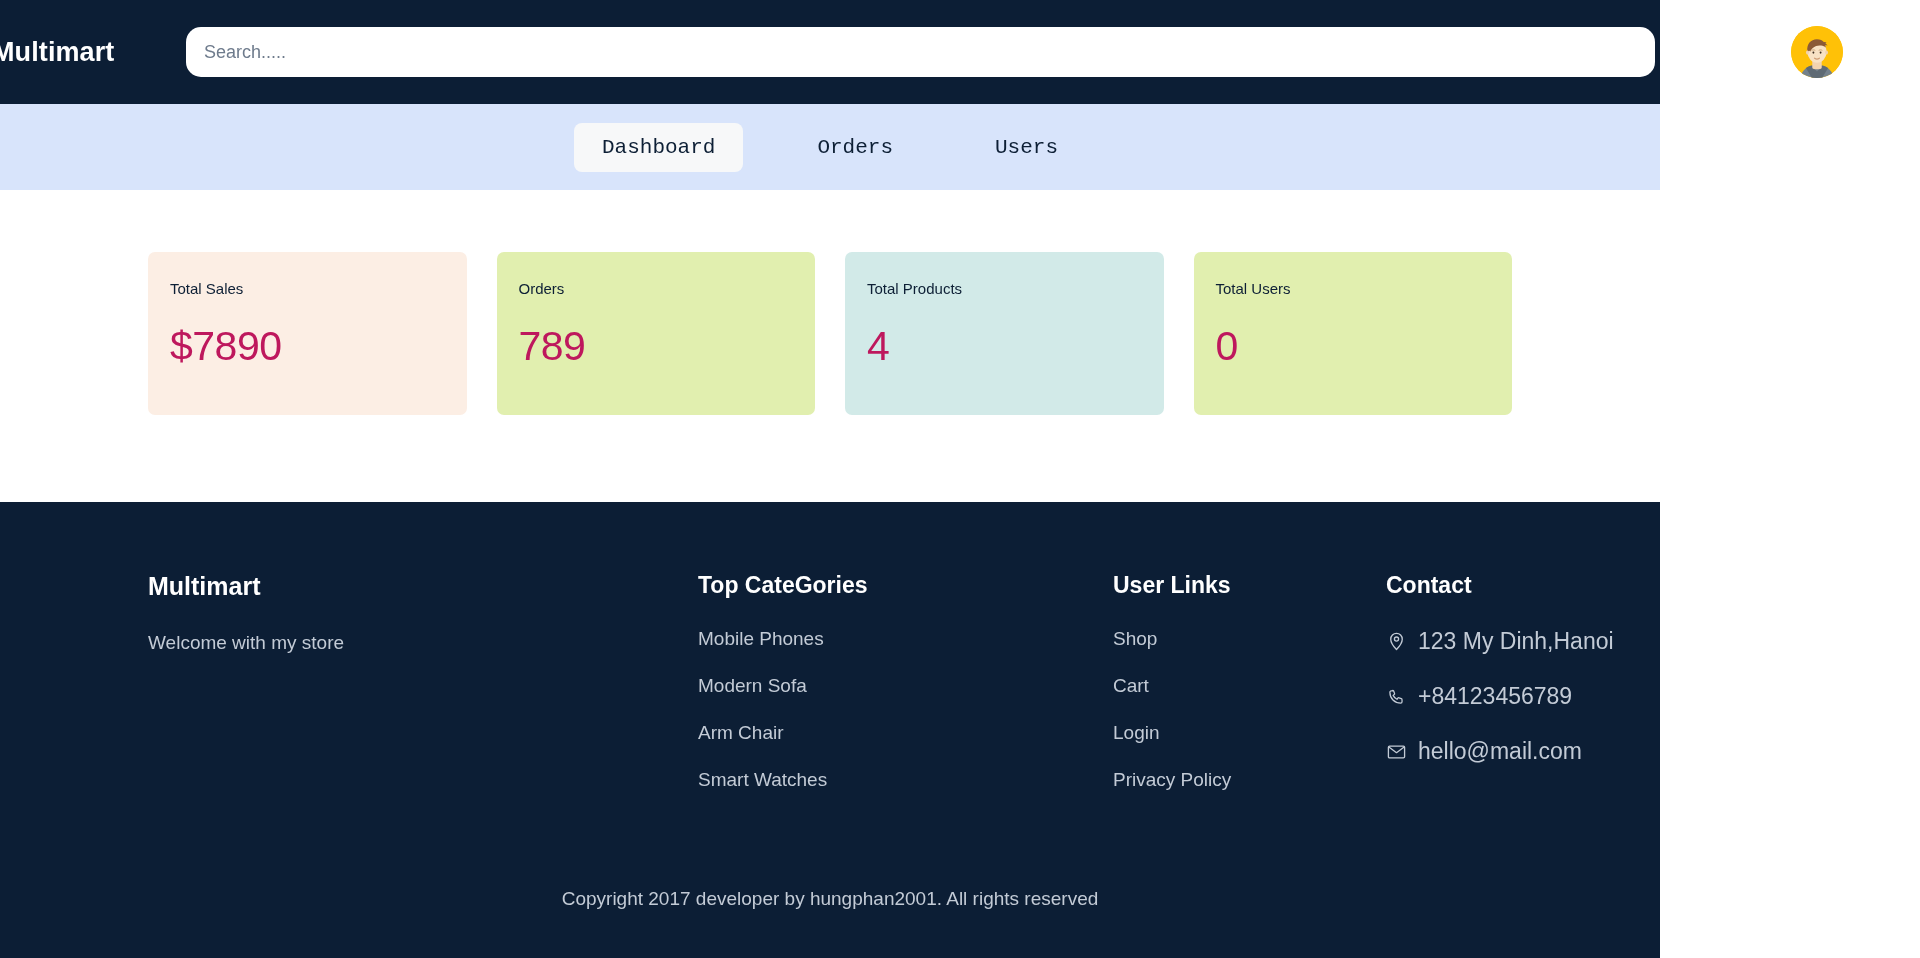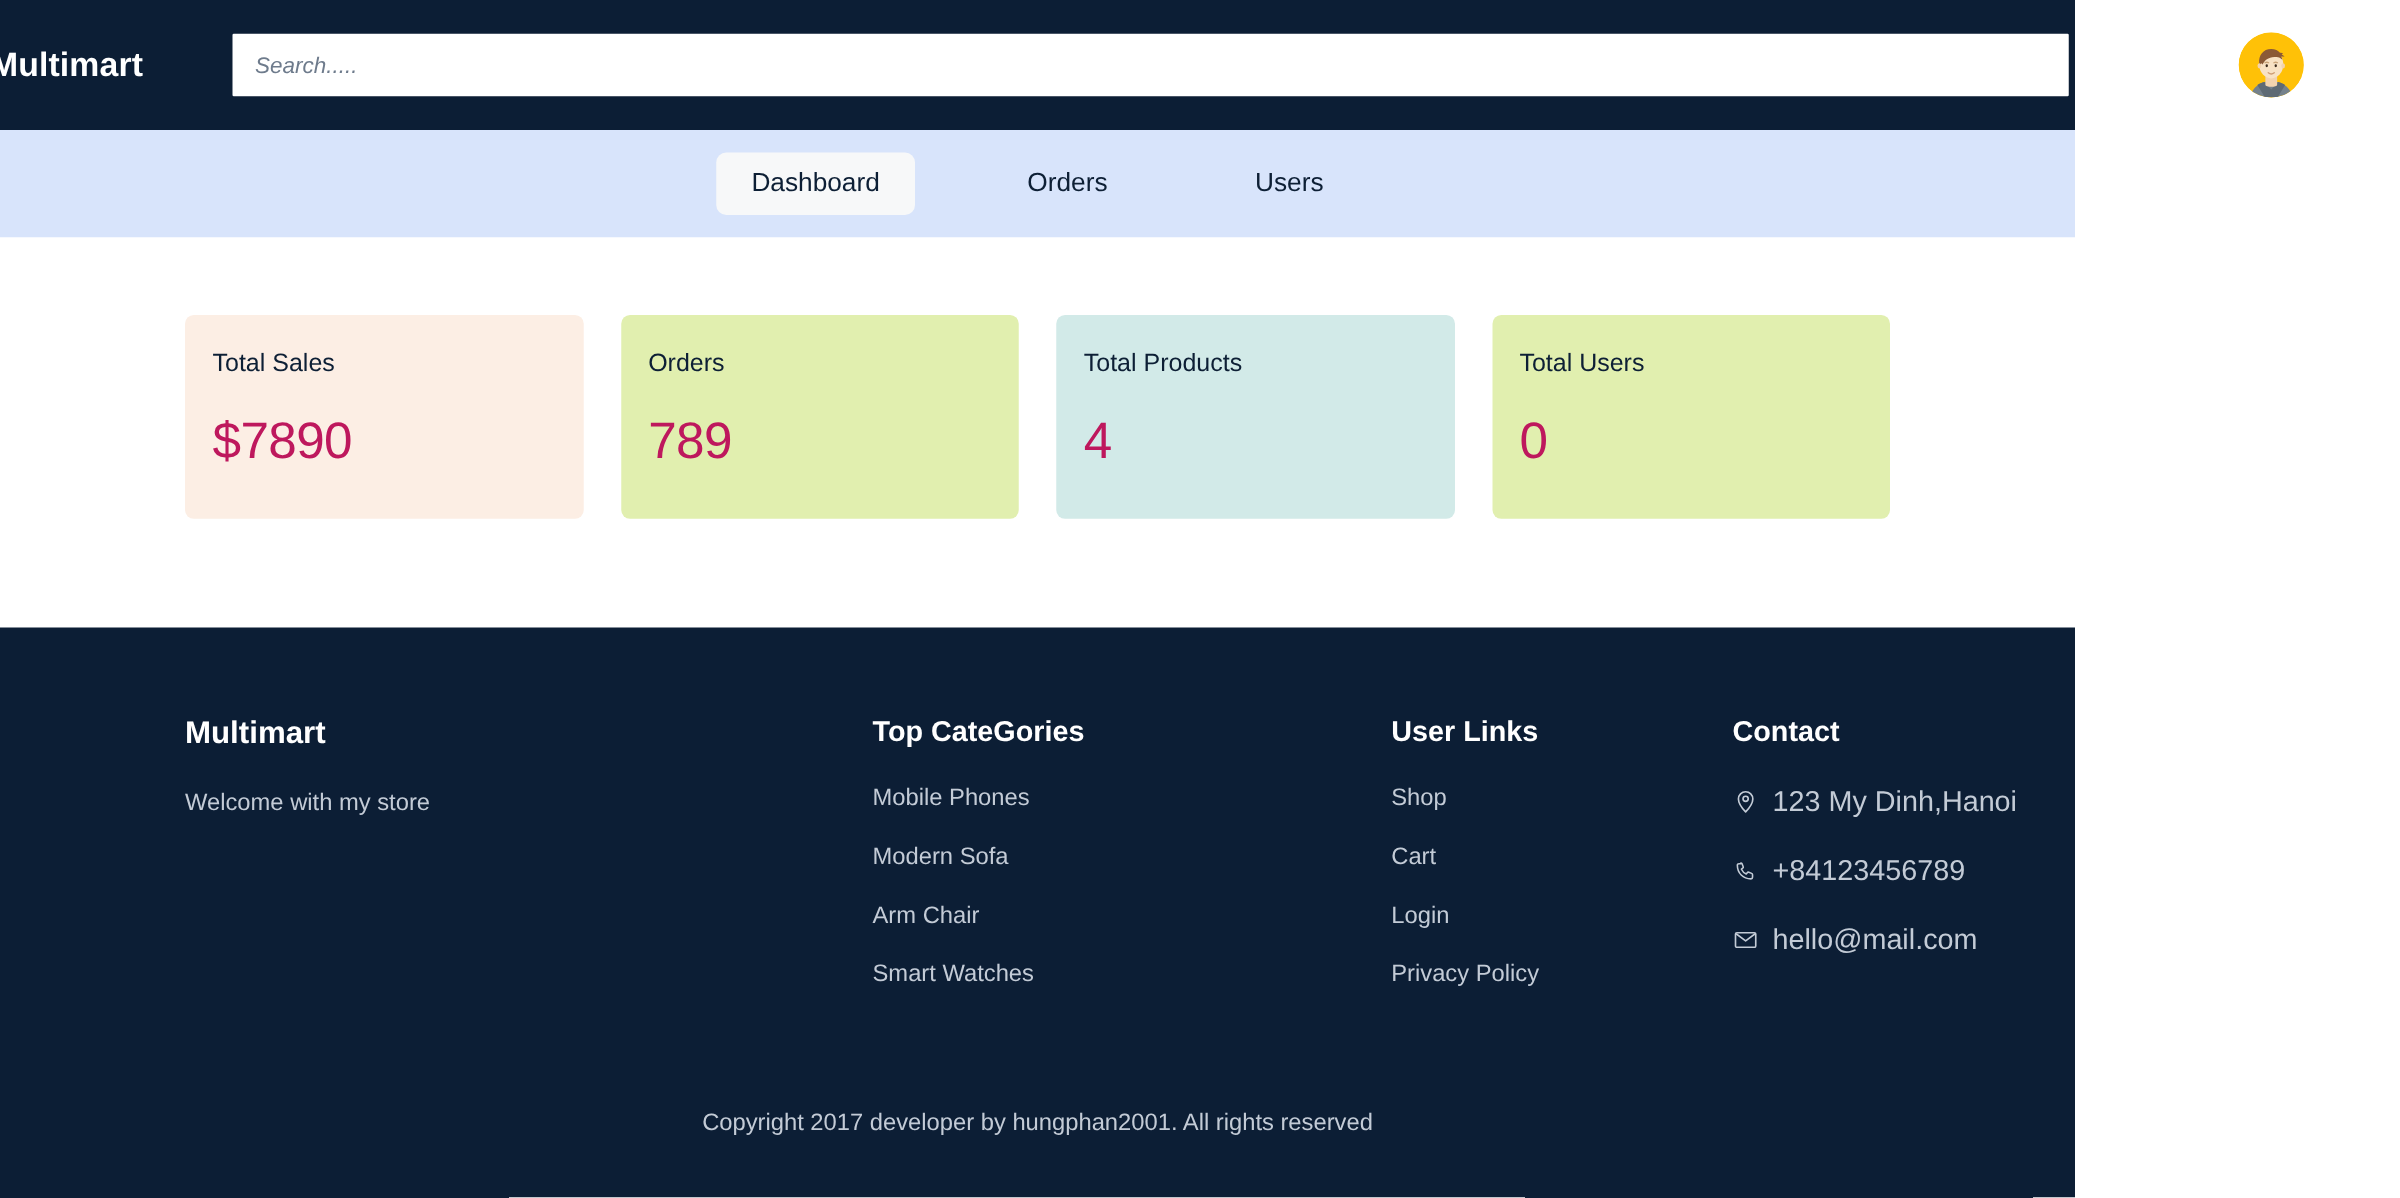--- a/index.html
+++ b/index.html
@@ -52,26 +52,25 @@
     display: flex;
     align-items: center;
   }
 
   .search-input {
     width: 1469px;
     height: 50px;
     border: none;
     outline: none;
     background: #ffffff;
-    border-radius: 1px;
+    border-radius: 15px;
     font-family: "Liberation Sans", sans-serif;
     font-size: 18px;
     color: #222;
     padding: 0 18px;
-    font-style: italic;
   }
   .search-input::placeholder {
     color: #6e7b8c;
     font-size: 18px;
   }
 
   .header-actions {
     flex: 1;
     display: flex;
     align-items: center;
@@ -109,22 +108,23 @@
     height: 86px;
     background: #d8e4fb;
     display: flex;
     align-items: center;
     justify-content: center;
     flex-shrink: 0;
   }
   .nav-list {
     display: flex;
     align-items: center;
-    gap: 16px;
+    gap: 0;
     list-style: none;
+    font-family: Liberation Mono, monospace;
   }
   .nav-item {
     font-size: 21px;
     color: #0d1f35;
     padding: 13px 28px;
     border-radius: 8px;
     cursor: pointer;
     white-space: nowrap;
   }
   .nav-item + .nav-item { margin-left: 46px; }
@@ -145,21 +145,21 @@
     padding: 0 148px 0 148px;
   }
 
   .stat-card {
     flex: 1 1 0;
     height: 163px;
     border-radius: 7px;
     padding: 28px 0 0 22px;
   }
   .stat-title {
-    font-size: 20px;
+    font-size: 15px;
     font-weight: 400;
     color: #0d1f35;
     margin-bottom: 26px;
   }
   .stat-value {
     font-size: 41px;
     font-weight: 400;
     color: #be185d;
     letter-spacing: -.5px;
   }

